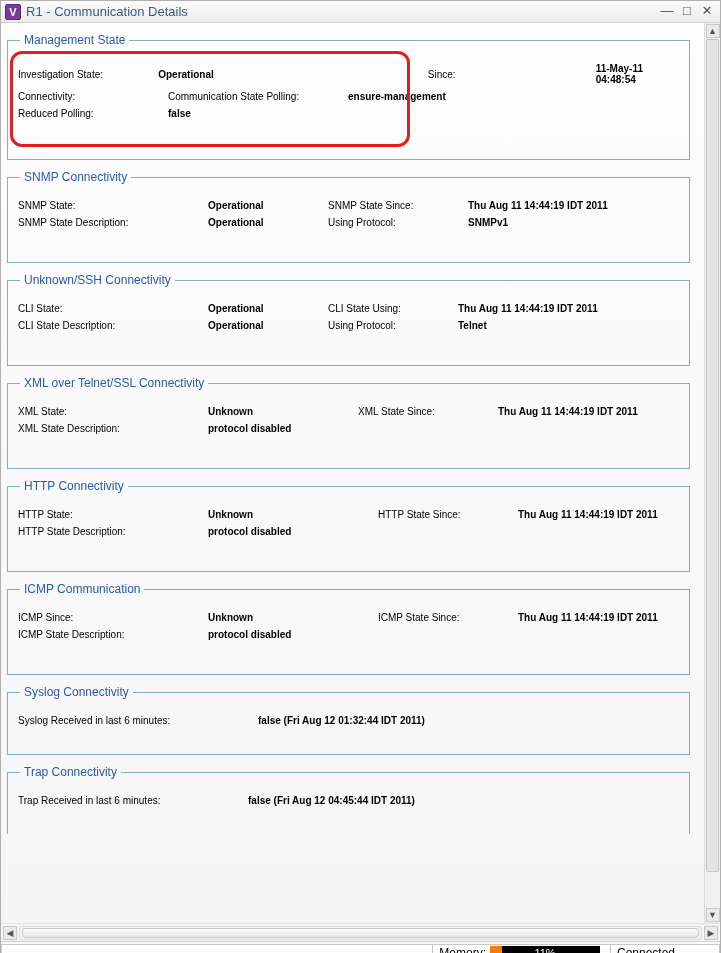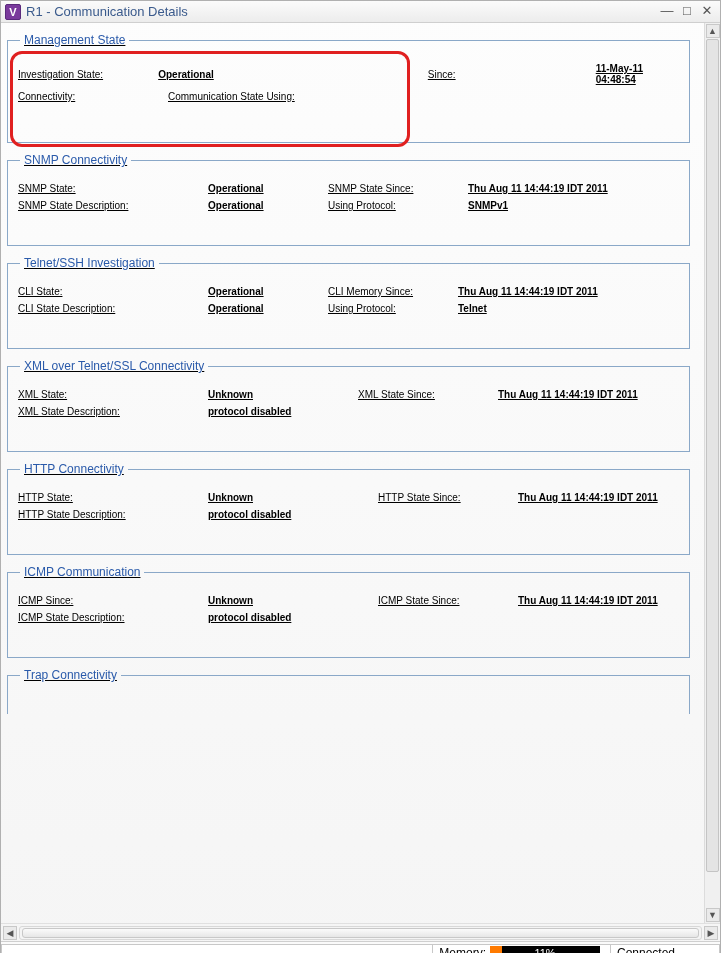--- a/index.html
+++ b/index.html
@@ -77,21 +77,20 @@
   .vscroll .thumb {
     position:absolute; left:1px; right:1px;
     background:#e4e4e4; border:1px solid #c4c4c4; border-radius:2px;
   }
   fieldset.group {
     border: 1px solid #8aa8c8;
     border-radius: 0;
     margin: 6px 8px 10px 0;
     padding: 10px 10px 28px 10px;
     position: relative;
-    text-decoration: underline;
   }
   fieldset.group legend {
     color: #2a5aaa;
     font-size: 12px;
     padding: 0 4px;
     margin-left: 2px;
   }
   .highlight {
     position: absolute;
     border: 3px solid #e02020;
@@ -181,46 +180,51 @@
         <div class="highlight" style="left:2px;top:4px;width:400px;height:96px;"></div>
 
         <div class="row">
           <div class="lbl" style="width:130px">Investigation State:</div>
           <div class="val" style="width:270px">Operational</div>
           <div class="lbl" style="width:160px">Since:</div>
           <div class="val">11-May-11 04:48:54</div>
         </div>
         <div class="row">
           <div class="lbl" style="width:130px">Connectivity:</div>
-          <div class="lbl" style="width:160px">Communication State Using:</div>
+          <div class="lbl" style="width:160px">Communication State Polling:</div>
+          <div class="val">ensure-management</div>
+        </div>
+        <div class="row">
+          <div class="lbl" style="width:130px">Reduced Polling:</div>
+          <div class="val">false</div>
         </div>
       </fieldset>
 
       <fieldset class="group">
         <legend>SNMP Connectivity</legend>
         <div class="row">
           <div class="lbl c-l1">SNMP State:</div>
           <div class="val" style="width:100px">Operational</div>
           <div class="lbl" style="width:120px">SNMP State Since:</div>
           <div class="val">Thu Aug 11 14:44:19 IDT 2011</div>
         </div>
         <div class="row">
           <div class="lbl c-l1">SNMP State Description:</div>
           <div class="val" style="width:100px">Operational</div>
           <div class="lbl" style="width:120px">Using Protocol:</div>
           <div class="val">SNMPv1</div>
         </div>
       </fieldset>
 
       <fieldset class="group">
-        <legend>Telnet/SSH Investigation</legend>
+        <legend>Unknown/SSH Connectivity</legend>
         <div class="row">
           <div class="lbl c-l1">CLI State:</div>
           <div class="val" style="width:100px">Operational</div>
-          <div class="lbl" style="width:110px">CLI Memory Since:</div>
+          <div class="lbl" style="width:110px">CLI State Using:</div>
           <div class="val">Thu Aug 11 14:44:19 IDT 2011</div>
         </div>
         <div class="row">
           <div class="lbl c-l1">CLI State Description:</div>
           <div class="val" style="width:100px">Operational</div>
           <div class="lbl" style="width:110px">Using Protocol:</div>
           <div class="val">Telnet</div>
         </div>
       </fieldset>
 
@@ -259,23 +263,34 @@
           <div class="val" style="width:150px">Unknown</div>
           <div class="lbl" style="width:120px">ICMP State Since:</div>
           <div class="val">Thu Aug 11 14:44:19 IDT 2011</div>
         </div>
         <div class="row">
           <div class="lbl c-l1">ICMP State Description:</div>
           <div class="val">protocol disabled</div>
         </div>
       </fieldset>
 
+      <fieldset class="group" style="padding-bottom:22px;">
+        <legend>Syslog Connectivity</legend>
+        <div class="row">
+          <div class="lbl" style="width:220px">Syslog Received in last 6 minutes:</div>
+          <div class="val">false (Fri Aug 12 01:32:44 IDT 2011)</div>
+        </div>
+      </fieldset>
 
       <fieldset class="group" style="padding-bottom:22px;border-bottom:0;margin-bottom:0;">
         <legend>Trap Connectivity</legend>
+        <div class="row">
+          <div class="lbl" style="width:210px">Trap Received in last 6 minutes:</div>
+          <div class="val">false (Fri Aug 12 04:45:44 IDT 2011)</div>
+        </div>
       </fieldset>
 
     </div>
 
     <div class="vscroll">
       <div class="arrow">▲</div>
       <div class="track">
         <div class="thumb" style="top:0;height:96%;"></div>
       </div>
       <div class="arrow" style="position:absolute;bottom:1px;left:0;right:0;margin:auto;">▼</div>

